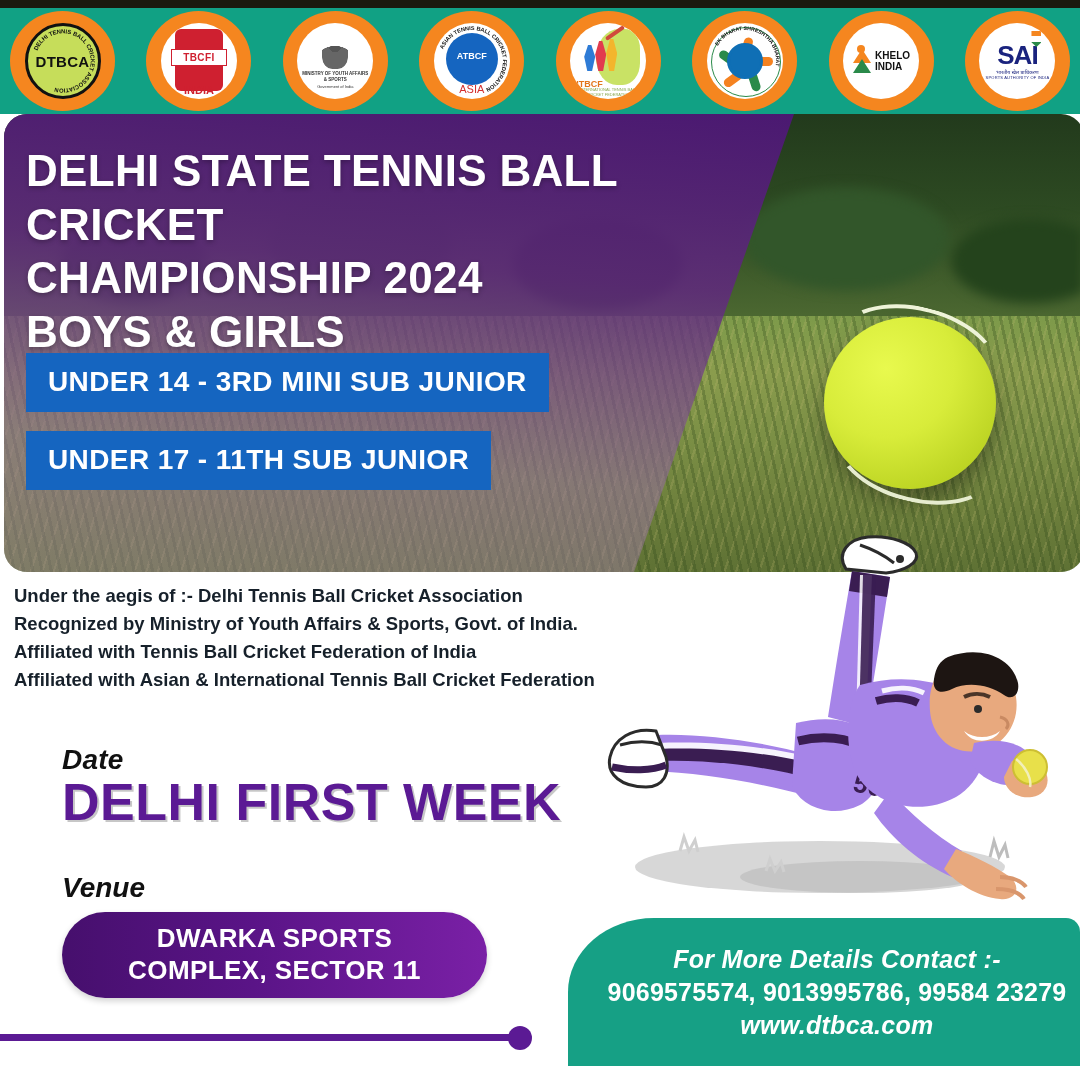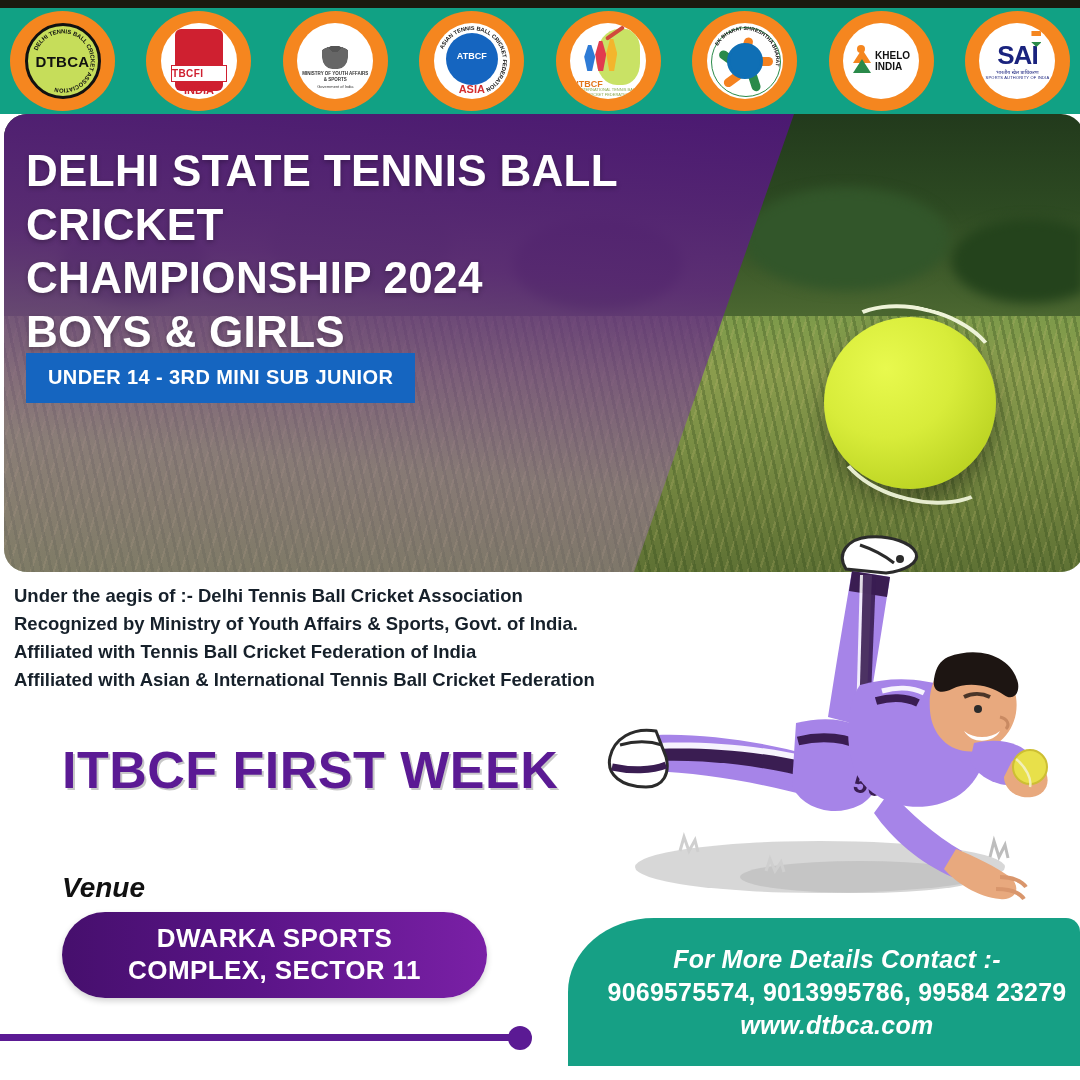--- a/index.html
+++ b/index.html
@@ -16,36 +16,36 @@
         justify-content:center;overflow:hidden;position:relative;}
   .logo .lbl{font-weight:bold;line-height:1;text-align:center;}
 
   
   .l-dtbca .inner{background:#c6dd5a;border:3px solid #111;box-sizing:border-box;}
   .l-dtbca .lbl{font-size:15px;color:#111;letter-spacing:.3px;text-align:right;}
   .ring-text{position:absolute;left:0;top:0;width:100%;height:100%;}
   .ring-text text{font-family:"Liberation Sans",sans-serif;font-weight:bold;fill:#111;}
 
   .l-tbcfi .shape{position:absolute;left:14px;top:6px;width:48px;height:62px;background:#cf2030;border-radius:6px;}
-  .l-tbcfi .bar{position:absolute;left:10px;top:42px;width:56px;height:17px;background:#fff;border:1px solid #cf2030;
-        box-sizing:border-box;display:flex;align-items:center;justify-content:flex-start;}
+  .l-tbcfi .bar{position:absolute;left:10px;top:26px;width:56px;height:17px;background:#fff;border:1px solid #cf2030;
+        box-sizing:border-box;display:flex;align-items:center;justify-content:center;}
   .l-tbcfi .bar span{font-size:10px;font-weight:bold;color:#cf2030;letter-spacing:.4px;}
   .l-tbcfi .cap{position:absolute;bottom:3px;left:0;width:100%;text-align:center;font-size:11px;font-weight:bold;color:#cf2030;}
 
   .l-moyas .emblem{width:26px;height:30px;margin:6px auto 2px;background:
       radial-gradient(circle at 50% 24%, #555 0 6px, transparent 6px),
       linear-gradient(#666,#666);-webkit-mask:radial-gradient(circle at 50% 100%,#000 70%,transparent 71%);
       background-color:#5c5c5c;border-radius:4px 4px 40% 40%;}
   .l-moyas .t1{font-size:4.5px;color:#333;text-align:center;line-height:1.25;font-weight:bold;padding:0 4px;}
   .l-moyas .t2{font-size:4px;color:#333;text-align:center;margin-top:2px;}
 
   .l-atbcf .inner{background:#fff;}
   .l-atbcf .disc{position:absolute;left:12px;top:10px;width:52px;height:52px;border-radius:50%;background:#1565c0;}
   .l-atbcf .tag{position:absolute;left:0;top:28px;width:100%;text-align:center;font-size:9px;font-weight:bold;color:#fff;}
-  .l-atbcf .asia{position:absolute;left:0;bottom:4px;width:100%;text-align:center;font-size:11px;font-weight:bold;color:#d32f2f;}
+  .l-atbcf .asia{position:absolute;left:0;bottom:4px;width:100%;text-align:center;font-size:11px;font-weight:normal;color:#d32f2f;}
 
   .l-itbcf .blob{position:absolute;right:6px;top:6px;width:44px;height:56px;background:#c9e265;border-radius:60% 40% 45% 55%;}
   .l-itbcf .f1{position:absolute;left:14px;top:22px;width:11px;height:26px;background:#2e7bd6;
         clip-path:polygon(35% 0,65% 0,100% 45%,72% 100%,28% 100%,0 45%);}
   .l-itbcf .f2{position:absolute;left:25px;top:18px;width:11px;height:30px;background:#e23b4e;
         clip-path:polygon(35% 0,65% 0,100% 45%,72% 100%,28% 100%,0 45%);}
   .l-itbcf .f3{position:absolute;left:36px;top:16px;width:11px;height:32px;background:#f3b52c;
         clip-path:polygon(35% 0,65% 0,100% 45%,72% 100%,28% 100%,0 45%);}
   .l-itbcf .bat{position:absolute;left:34px;top:8px;width:22px;height:4px;background:#d0493c;transform:rotate(-35deg);border-radius:2px;}
   .l-itbcf .nm{position:absolute;left:6px;bottom:10px;font-size:9px;font-weight:bold;color:#e2761b;}
@@ -99,21 +99,21 @@
   .ball .seam2{position:absolute;left:6%;bottom:-8%;width:92%;height:52%;border:4px solid #e6eccf;
         border-radius:50%;border-color:transparent transparent #e6eccf transparent;transform:rotate(14deg);}
 
   .purpleveil{position:absolute;left:0;top:0;width:1080px;height:458px;
         background:linear-gradient(185deg,rgba(76,20,120,.93) 0%,rgba(96,40,126,.86) 38%,rgba(150,110,160,.55) 75%,rgba(176,140,176,.40) 100%);
         clip-path:polygon(0 0,790px 0,630px 458px,0 458px);}
 
   .title{position:absolute;left:22px;top:30px;width:790px;color:#fff;font-weight:bold;
         font-size:44px;line-height:1.22;letter-spacing:.3px;text-shadow:0 2px 5px rgba(0,0,0,.28);}
   .title .ln{display:block;}
-  .badge{position:absolute;background:#1565c0;color:#fff;font-weight:bold;font-size:20px;
+  .badge{position:absolute;background:#1565c0;color:#fff;font-weight:bold;font-size:28px;
         letter-spacing:.4px;padding:13px 22px 14px;white-space:nowrap;}
   .badge.b1{left:22px;top:239px;}
   .badge.b2{left:22px;top:317px;}
 
   
   .orglist{position:absolute;left:14px;top:582px;width:700px;color:#16202a;font-weight:bold;
         font-size:18.5px;line-height:1.52;}
   .orglist div{white-space:nowrap;}
 
   .datewrap{position:absolute;left:62px;top:744px;}
@@ -259,20 +259,21 @@
 
     <div class="purpleveil"></div>
 
     <div class="title">
       <span class="ln">DELHI STATE TENNIS BALL CRICKET</span>
       <span class="ln">CHAMPIONSHIP 2024</span>
       <span class="ln">BOYS &amp; GIRLS</span>
     </div>
 
     <div class="badge b1">UNDER 14 - 3RD MINI SUB JUNIOR</div>
+    <div class="badge b2">UNDER 17 - 11TH SUB JUNIOR</div>
   </div>
 
   <div class="orglist">
     <div>Under the aegis of :- Delhi Tennis Ball Cricket Association</div>
     <div>Recognized by Ministry of Youth Affairs &amp; Sports, Govt. of India.</div>
     <div>Affiliated with Tennis Ball Cricket Federation of India</div>
     <div>Affiliated with Asian &amp; International Tennis Ball Cricket Federation</div>
   </div>
 
   <svg class="fielder" viewBox="0 0 500 420">
@@ -320,21 +321,22 @@
     <path d="M396 344 C416 352 436 362 450 372 C462 382 456 396 440 394 C418 392 396 378 384 364 Z" fill="#e8a97e"></path>
     <path d="M440 372 C452 372 462 376 466 382" stroke="#d9966c" stroke-width="4" fill="none"></path>
     <path d="M436 384 C450 384 460 388 464 394" stroke="#d9966c" stroke-width="4" fill="none"></path>
 
     <path d="M430 352 l4 -16 l5 16 l6 -12 l3 13" stroke="#bdbdbd" stroke-width="3" fill="none"></path>
     <path d="M120 346 l4 -14 l5 14 l6 -11 l3 12" stroke="#cfcfcf" stroke-width="3" fill="none"></path>
     <path d="M206 366 l4 -12 l5 12 l6 -9 l3 10" stroke="#cfcfcf" stroke-width="3" fill="none"></path>
   </svg>
 
   <div class="datewrap">
-    <div class="big">ITBCF FIRST WEEK</div>
+    <div class="kicker">Date</div>
+    <div class="big">DELHI FIRST WEEK</div>
   </div>
 
   <div class="venuewrap">
     <div class="kicker">Venue</div>
     <div class="pill">
       <span>DWARKA SPORTS</span>
       <span>COMPLEX, SECTOR 11</span>
     </div>
   </div>
 

